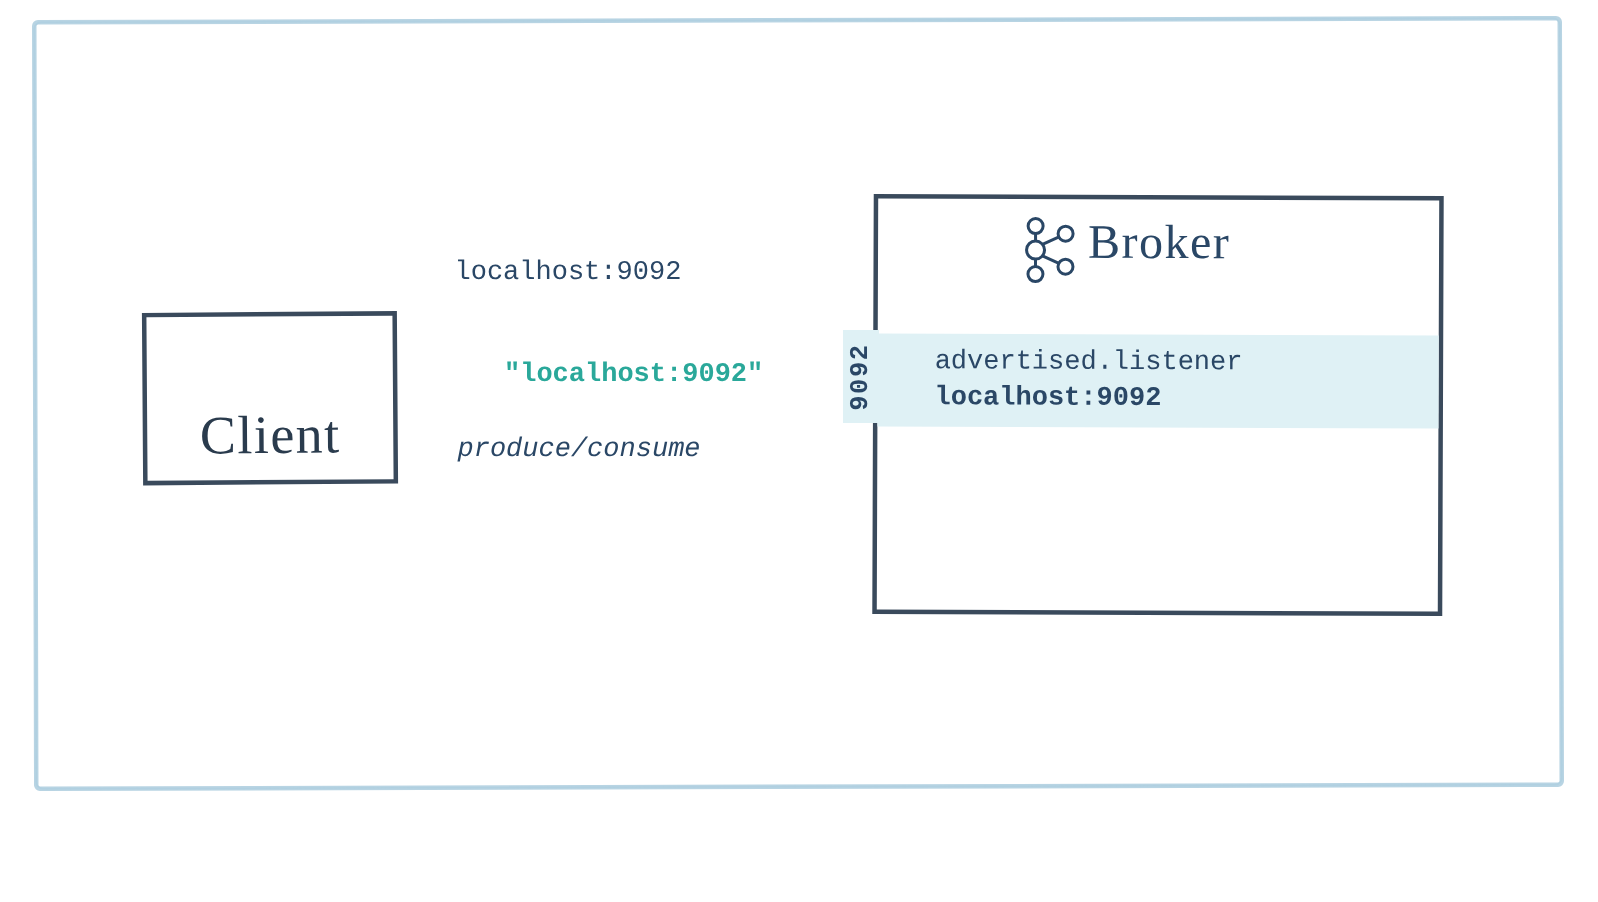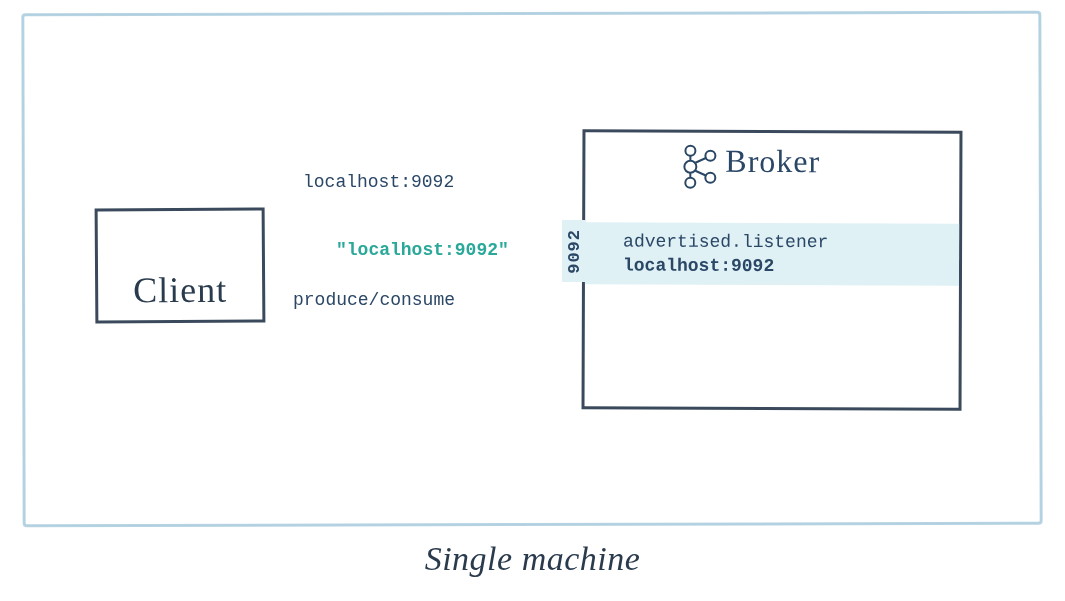--- a/index.html
+++ b/index.html
@@ -159,21 +159,20 @@
     height: 110px;
   }
 </style>
 </head>
 <body>
 
 <div class="stage">
 
   <div class="machine-box"></div>
 
-  <div class="caption">Single machine</div>
 
   <div class="client-box">
     <span>Client</span>
   </div>
 
   <div class="broker-box">
     <svg class="kafka-icon" viewBox="0 0 52 52">
       <g stroke="#2a4766" stroke-width="2" fill="#fff">
         <circle cx="20" cy="10" r="5"></circle>
         <circle cx="20" cy="26" r="6"></circle>
@@ -192,21 +191,21 @@
       <div class="bold">localhost:9092</div>
     </div>
   </div>
 
   <div class="port-tab">
     <span>9092</span>
   </div>
 
   <div class="arrow-label" style="left:303px; top:172px;">localhost:9092</div>
   <div class="arrow-label teal" style="left:336px; top:240px;">"localhost:9092"</div>
-  <div class="arrow-label" style="left:293px; top:290px;">produce/consume</div>
+  <div class="arrow-label" style="left:305px; top:290px;font-style:italic;">produce/consume</div>
 
   <svg class="arrows" viewBox="0 0 300 110">
     <defs>
       <marker id="ahNavyR" viewBox="0 0 12 12" refX="10" refY="6" markerWidth="9" markerHeight="9" orient="auto-start-reverse">
         <path d="M1,1 L11,6 L1,11 L4,6 Z" fill="#2a4766"></path>
       </marker>
       <marker id="ahTealL" viewBox="0 0 12 12" refX="10" refY="6" markerWidth="9" markerHeight="9" orient="auto-start-reverse">
         <path d="M1,1 L11,6 L1,11 L4,6 Z" fill="#2aa89a"></path>
       </marker>
 

